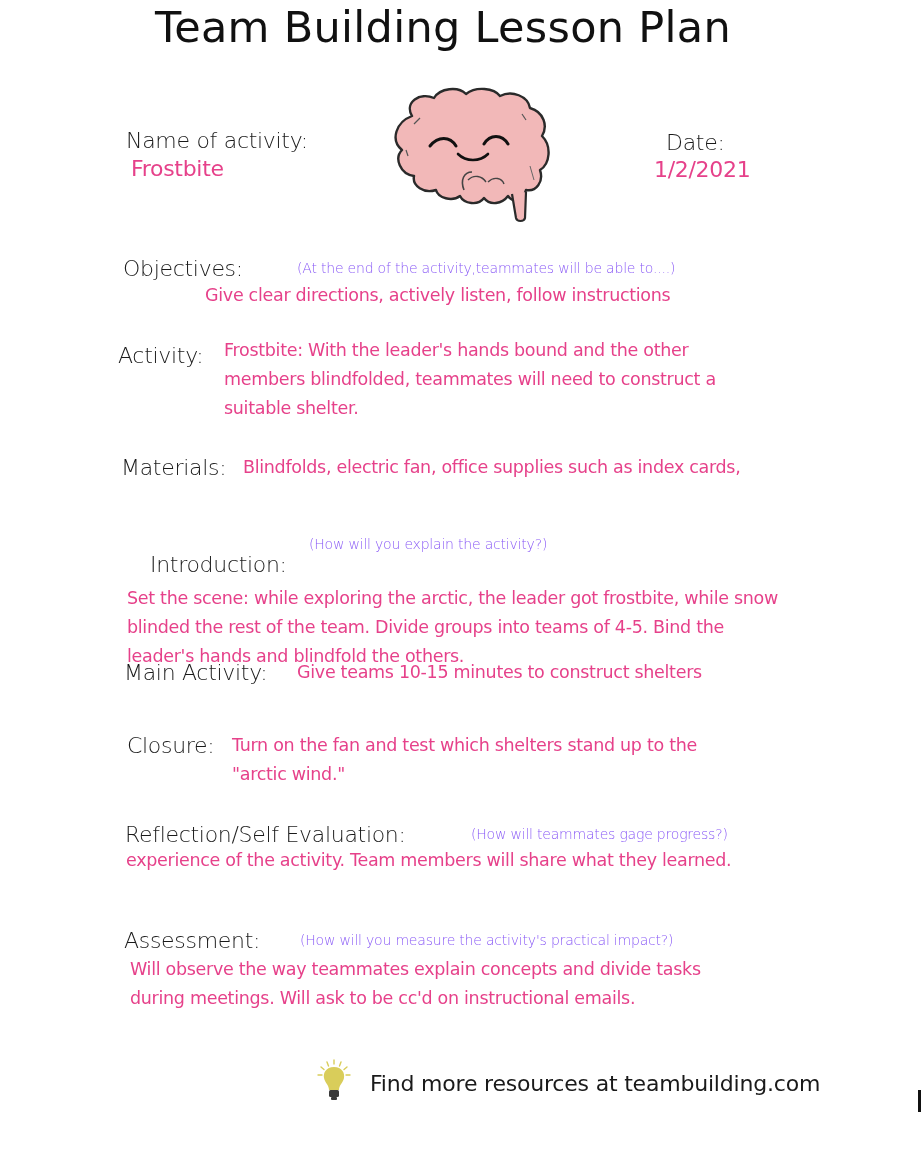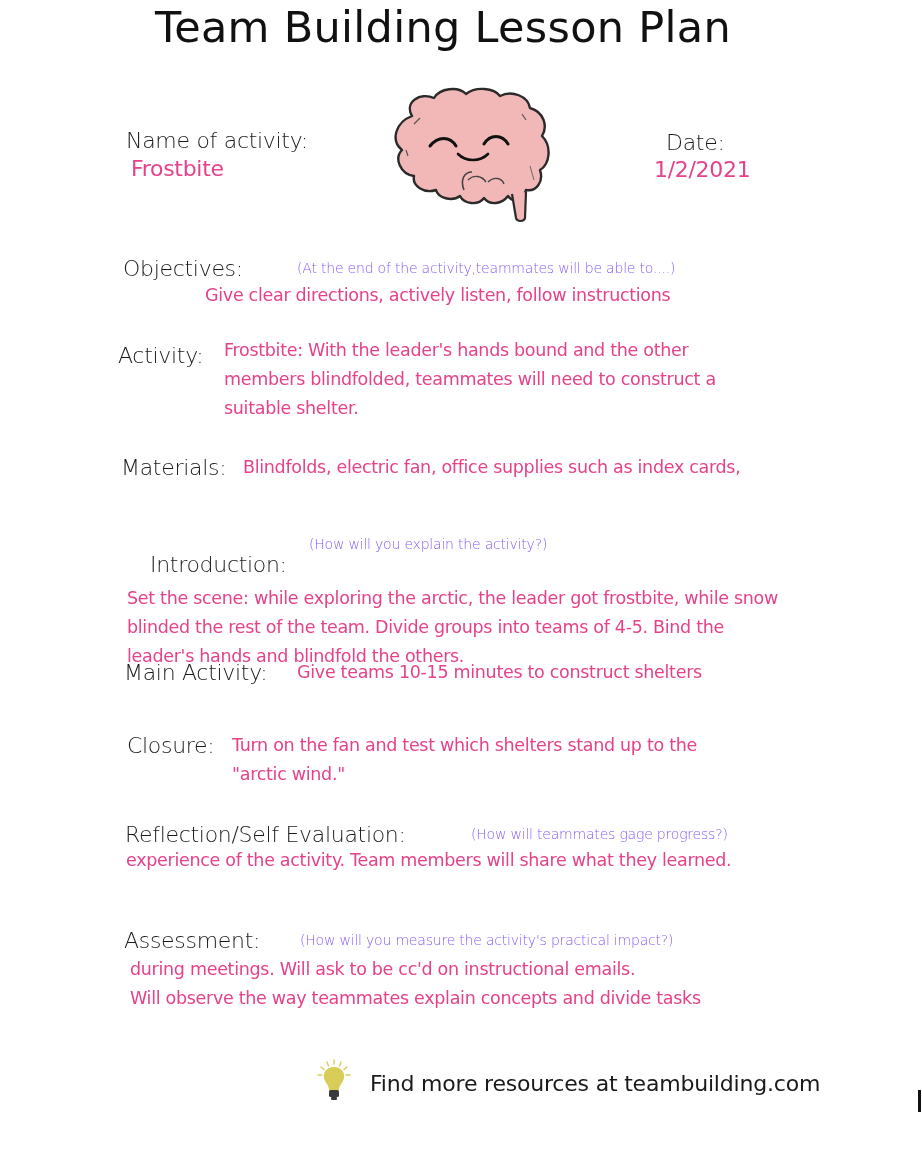--- a/index.html
+++ b/index.html
@@ -81,22 +81,22 @@
 
 <div class="abs label" style="left:125px; top:822px;">Reflection/Self Evaluation:</div>
 <div class="abs hint" style="left:471px; top:826px;">(How will teammates gage progress?)</div>
 <div class="abs val" style="left:126px; top:846px;">
   <div>experience of the activity. Team members will share what they learned.</div>
 </div>
 
 <div class="abs label" style="left:124px; top:928px;">Assessment:</div>
 <div class="abs hint" style="left:300px; top:932px;">(How will you measure the activity's practical impact?)</div>
 <div class="abs val" style="left:130px; top:955px;">
+  <div>Will observe the way teammates explain concepts and divide tasks</div>
   <div>during meetings. Will ask to be cc'd on instructional emails.</div>
-  <div>Will observe the way teammates explain concepts and divide tasks</div>
 </div>
 
 <div class="abs" style="left:316px; top:1058px; width:36px; height:46px;">
   <svg width="36" height="46" viewBox="0 0 36 46">
     <g stroke="#d9cd5a" stroke-width="1.4" stroke-linecap="round">
       <line x1="18" y1="2" x2="18" y2="6"></line>
       <line x1="11" y1="4" x2="12.5" y2="8"></line>
       <line x1="25" y1="4" x2="23.5" y2="8"></line>
       <line x1="5" y1="9" x2="8" y2="11.5"></line>
       <line x1="31" y1="9" x2="28" y2="11.5"></line>

